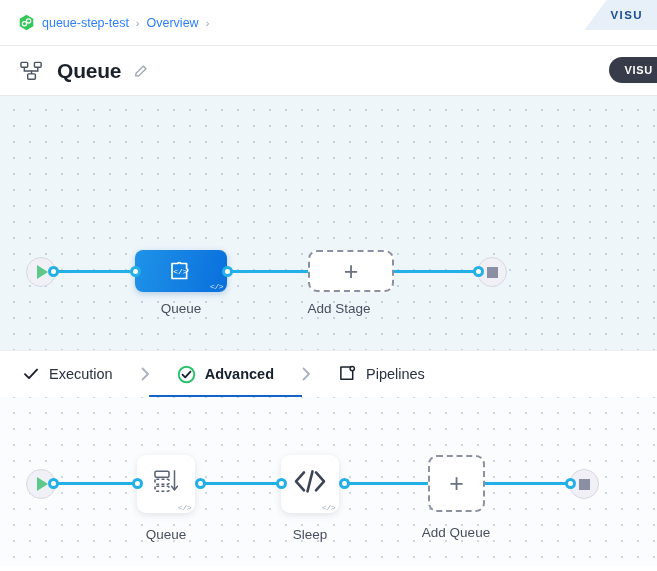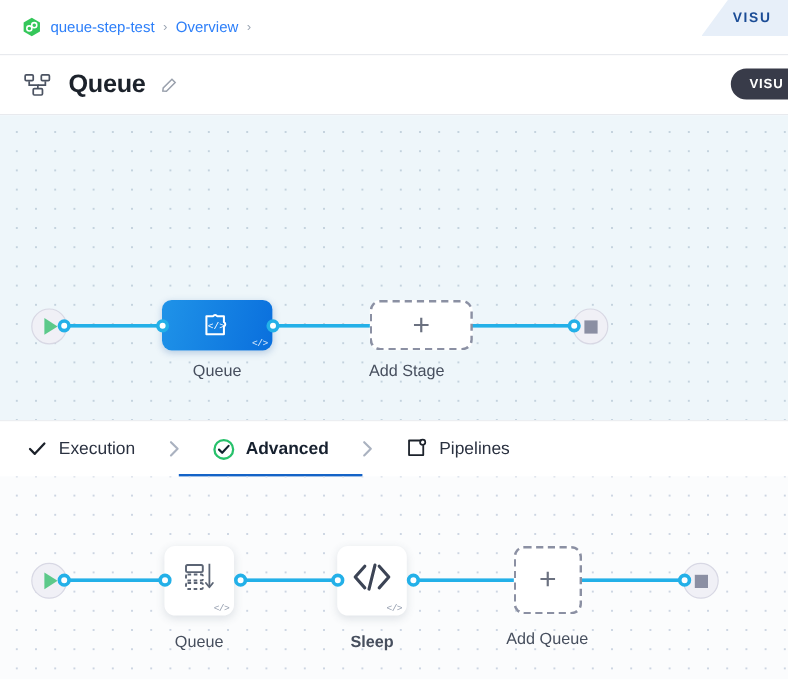--- a/index.html
+++ b/index.html
@@ -457,21 +457,21 @@
         <svg width="34" height="26" viewBox="0 0 34 26">
           <path d="M11 4 L3 13 L11 22" fill="none" stroke="#3c4455" stroke-width="2.6" stroke-linecap="round" stroke-linejoin="round"></path>
           <path d="M23 4 L31 13 L23 22" fill="none" stroke="#3c4455" stroke-width="2.6" stroke-linecap="round" stroke-linejoin="round"></path>
           <path d="M19.5 3 L14.5 23" fill="none" stroke="#3c4455" stroke-width="2.6" stroke-linecap="round"></path>
         </svg>
       </span>
       <span class="node-badge dark">&lt;/&gt;</span>
     </div>
     <div class="port" style="left:276px; top:81px;"></div>
     <div class="port" style="left:339px; top:81px;"></div>
-    <div class="node-label" style="left:261px; top:130px; width:98px;font-weight:bold;">Sleep</div>
+    <div class="node-label" style="left:261px; top:130px; width:98px;">Sleep</div>
 
     <div class="add-node" style="left:428px; top:458px; top:58px; width:57px; height:57px;">
       <span class="plus-sign">+</span>
     </div>
     <div class="node-label" style="left:406px; top:128px; width:100px;">Add Queue</div>
 
     <div class="term-node" style="left:569px; top:72px;">
       <div class="stop-sq"></div>
     </div>
     <div class="port" style="left:565px; top:81px;"></div>

